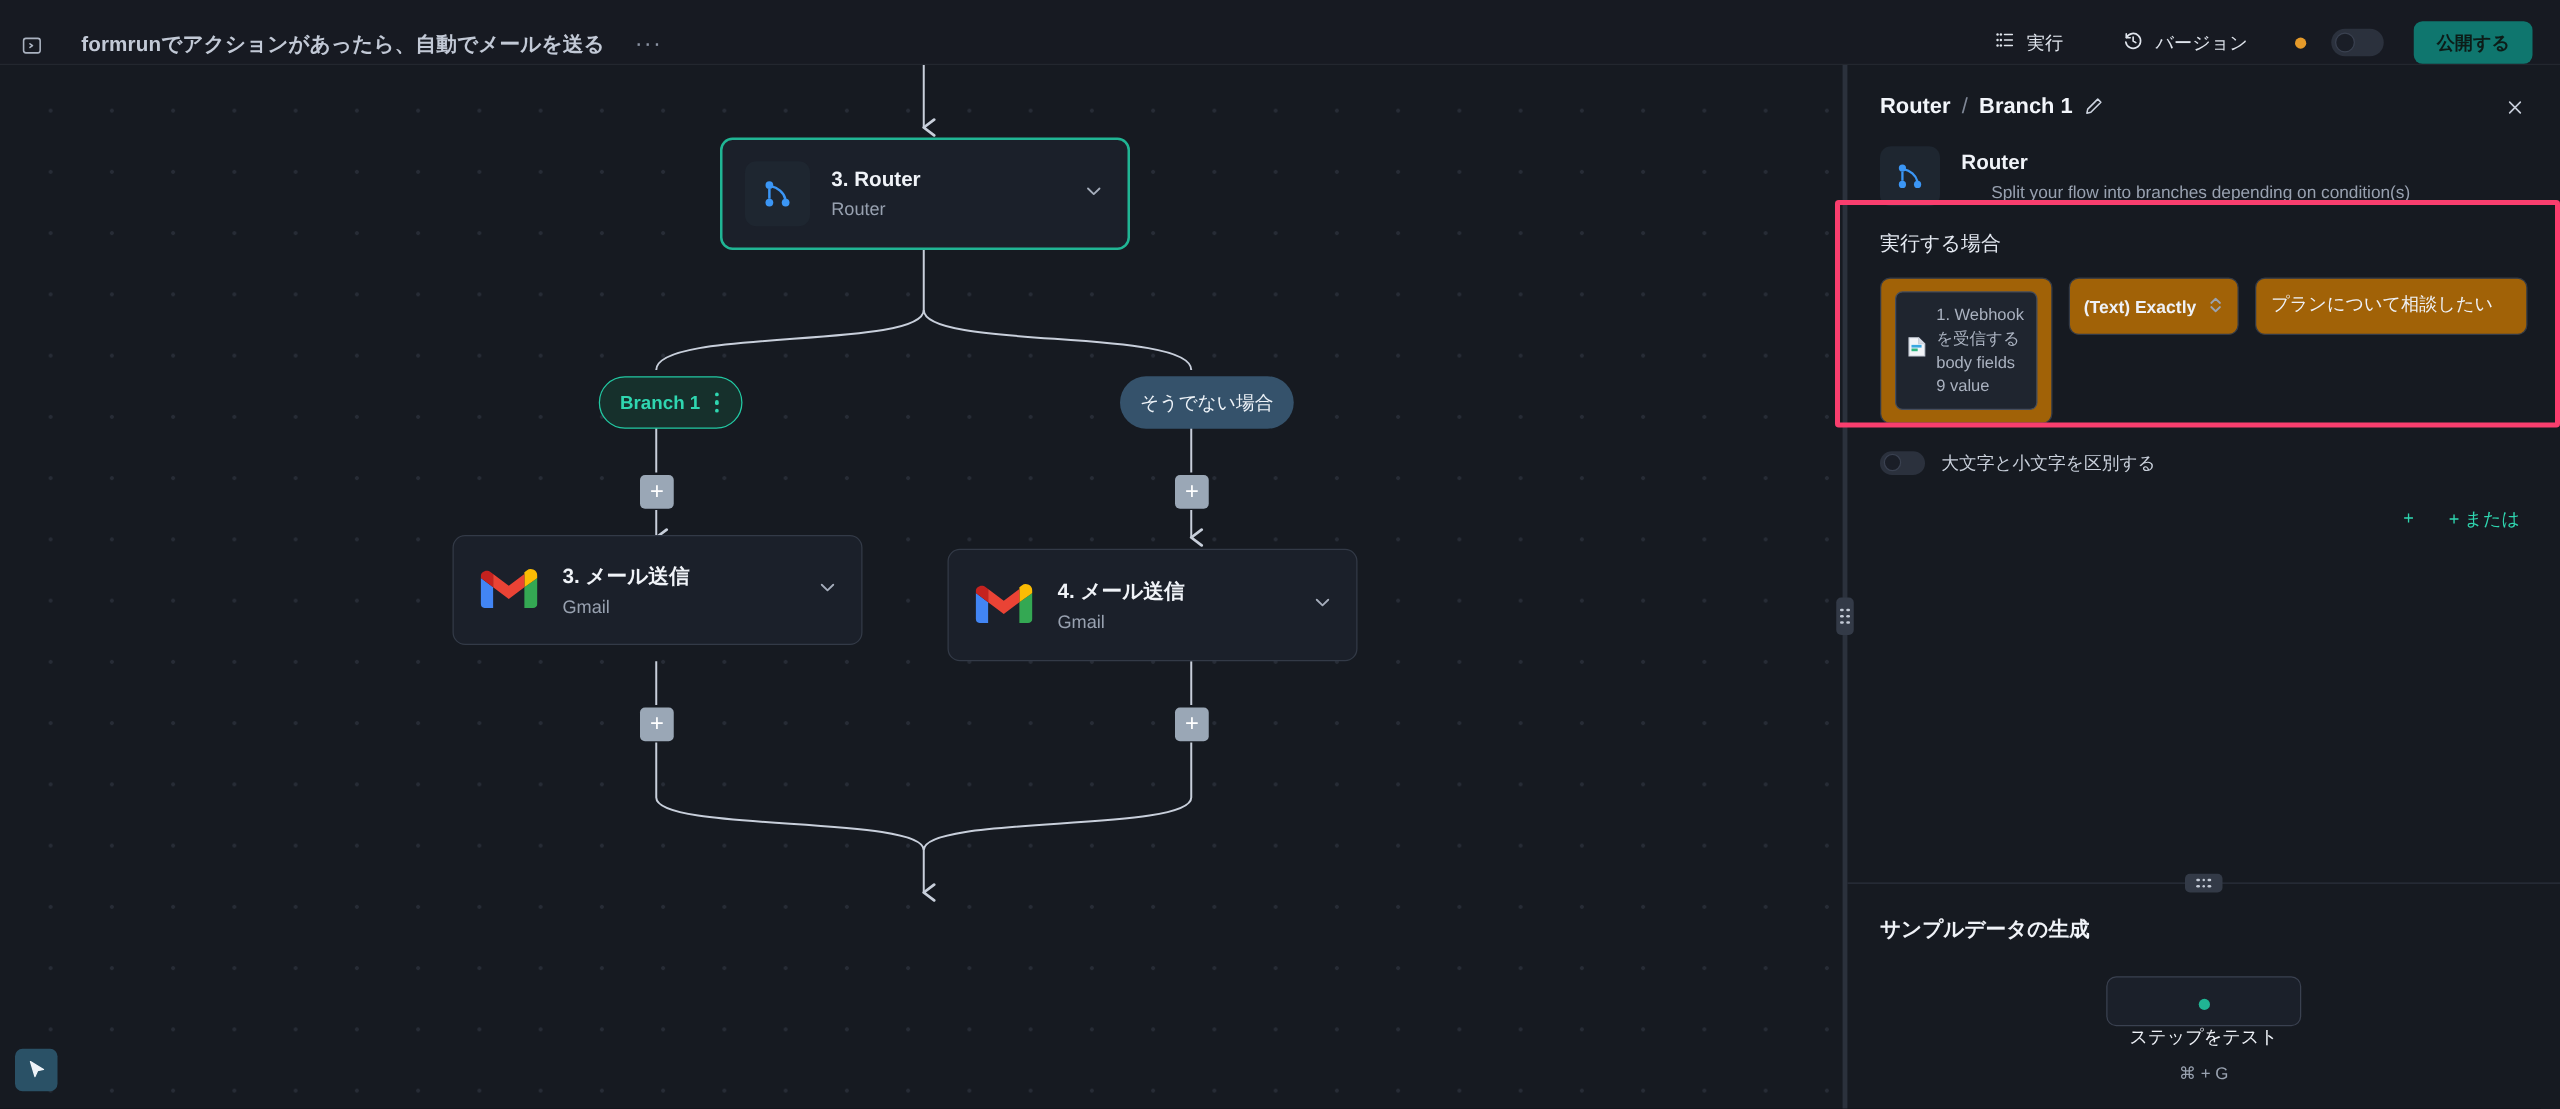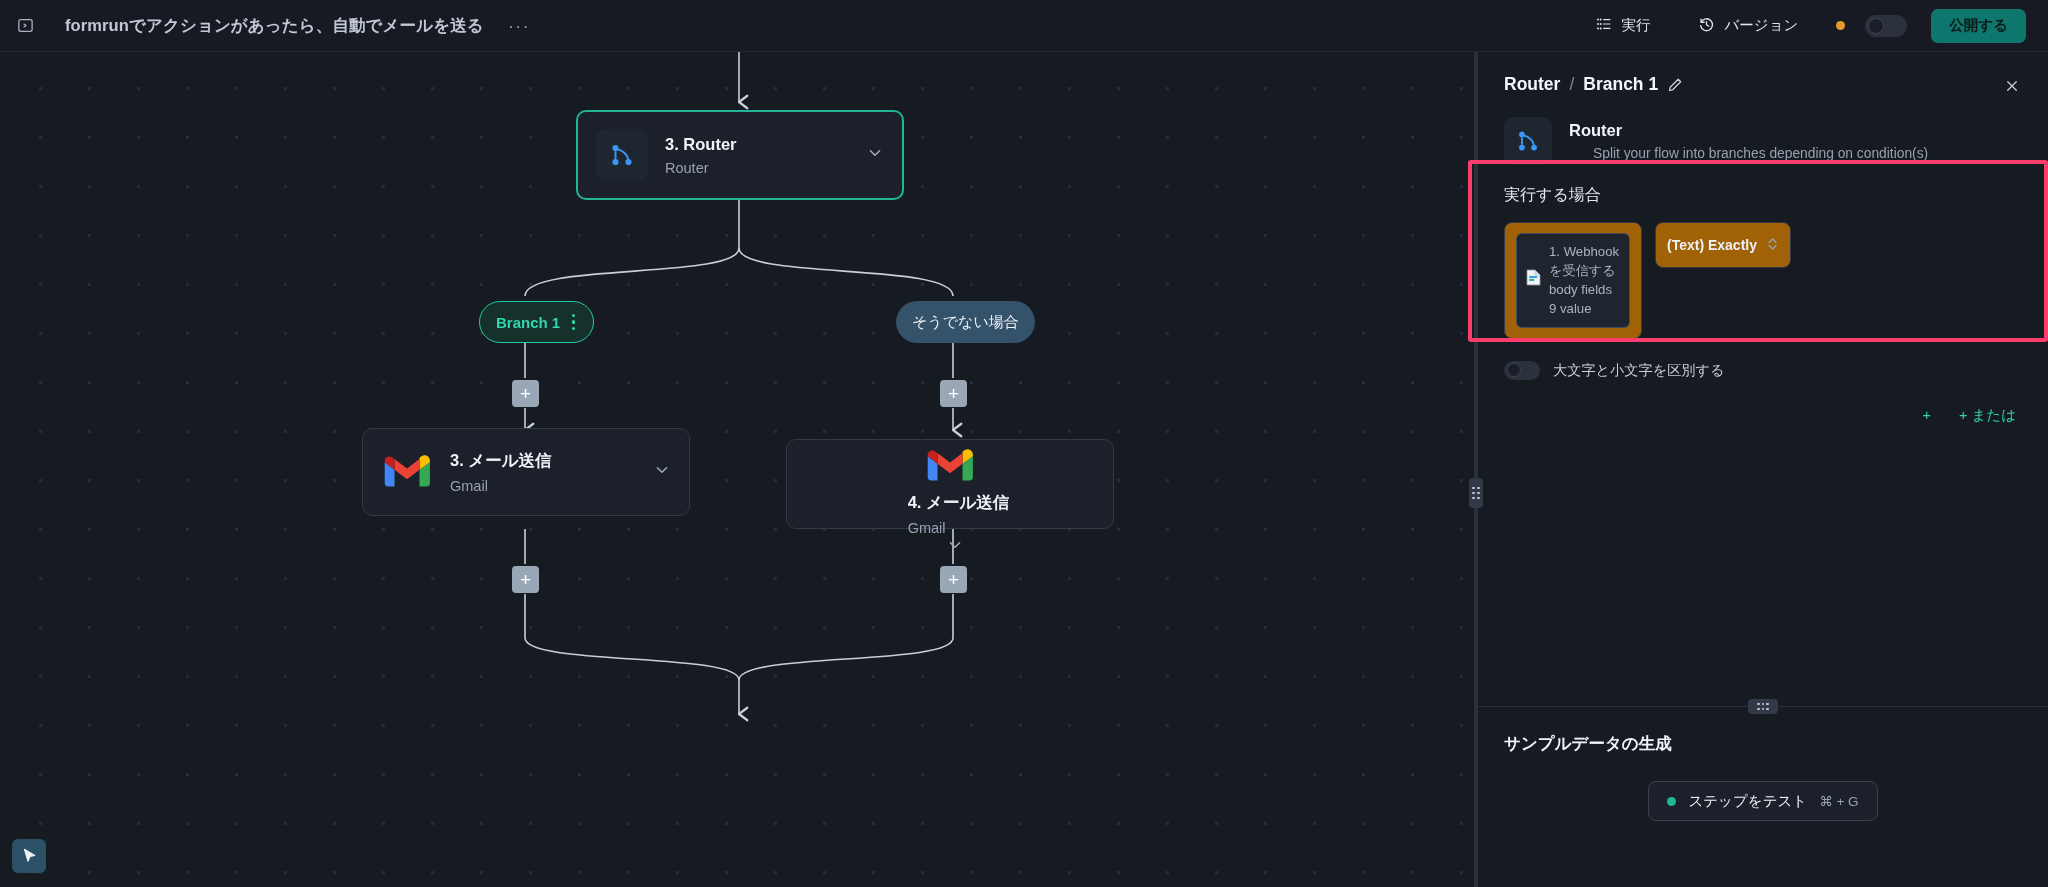--- a/index.html
+++ b/index.html
@@ -23,21 +23,21 @@
 
   
   .topbar {
     position: absolute;
     top: 0; left: 0;
     width: 2048px;
     height: 52px;
     background: #171a22;
     border-bottom: 1px solid #23272f;
     display: flex;
-    align-items: center;
+    align-items: flex-end;
     z-index: 40;
   }
   .topbar-left {
     display: flex;
     align-items: center;
     gap: 0px;
     padding-left: 10px;
     flex: 1;
     min-width: 0;
   }
@@ -507,20 +507,21 @@
   .test-btn {
     display: flex;
     align-items: center;
     gap: 12px;
     height: 40px;
     padding: 17px 18px;
     border: 1px solid #3a4150;
     border-radius: 8px;
     background: #1b202a;
     cursor: pointer;
+    flex-direction: column;
   }
   .test-dot { width: 9px; height: 9px; border-radius: 50%; background: #20b594; flex: none; }
   .test-label { font-size: 14.5px; color: #eef1f7; }
   .test-kbd { font-size: 13.5px; color: #9aa3b1; }
 </style>
 </head>
 <body>
 
 <div id="app">
 
@@ -655,21 +656,21 @@
         <div class="node-title">3. メール送信</div>
         <div class="node-sub">Gmail</div>
       </div>
       <div class="node-chev">
         <svg width="18" height="18" viewBox="0 0 18 18" fill="none">
           <path d="M4.4 6.8L9 11.3l4.6-4.5" stroke="#a5adbb" stroke-width="1.5" stroke-linecap="round" stroke-linejoin="round"></path>
         </svg>
       </div>
     </div>
 
-    <div class="node" style="left:786px; top:387px; width:328px; height:90px;flex-direction:column;">
+    <div class="node" style="left:758px; top:387px; width:328px; height:90px;">
       <div class="node-icon">
         <svg width="46" height="34" viewBox="0 0 46 34" fill="none">
           <path d="M3.6 31.4h6.9V14.8L0.7 7.3v20.6a3.5 3.5 0 0 0 2.9 3.5z" fill="#4285f4"></path>
           <path d="M35.5 31.4h6.9a3.5 3.5 0 0 0 3.5-3.5V7.3l-10.4 7.5v16.6z" fill="#34a853"></path>
           <path d="M35.5 4.1v10.7l10.4-7.5V5.6c0-4.4-5-6.9-8.5-4.3l-1.9 1.4z" fill="#fbbc04"></path>
           <path d="M10.5 14.8V4.1l12.5 9.4 12.5-9.4v10.7L23 24.2z" fill="#ea4335"></path>
           <path d="M0.7 5.6v1.7l9.8 7.5V4.1L8.6 2.7C5.1.1 0.7 2.6 0.7 5.6z" fill="#c5221f"></path>
         </svg>
       </div>
       <div class="node-text">
@@ -762,20 +763,21 @@
         <div class="field-box op-select">
           <span class="op-text">(Text) Exactly m</span>
           <span class="chev">
             <svg width="13" height="16" viewBox="0 0 13 16" fill="none">
               <path d="M3 6.4L6.5 3l3.5 3.4" stroke="#9aa3b1" stroke-width="1.4" stroke-linecap="round" stroke-linejoin="round"></path>
               <path d="M3 9.6L6.5 13l3.5-3.4" stroke="#9aa3b1" stroke-width="1.4" stroke-linecap="round" stroke-linejoin="round"></path>
             </svg>
           </span>
         </div>
 
+        <div class="field-box value-field">プランについて相談したい</div>
       </div>
     </div>
 
     <div class="case-toggle-row">
       <div class="mini-switch">
         <div class="knob"></div>
       </div>
       <div class="case-toggle-label">大文字と小文字を区別する</div>
     </div>
 

